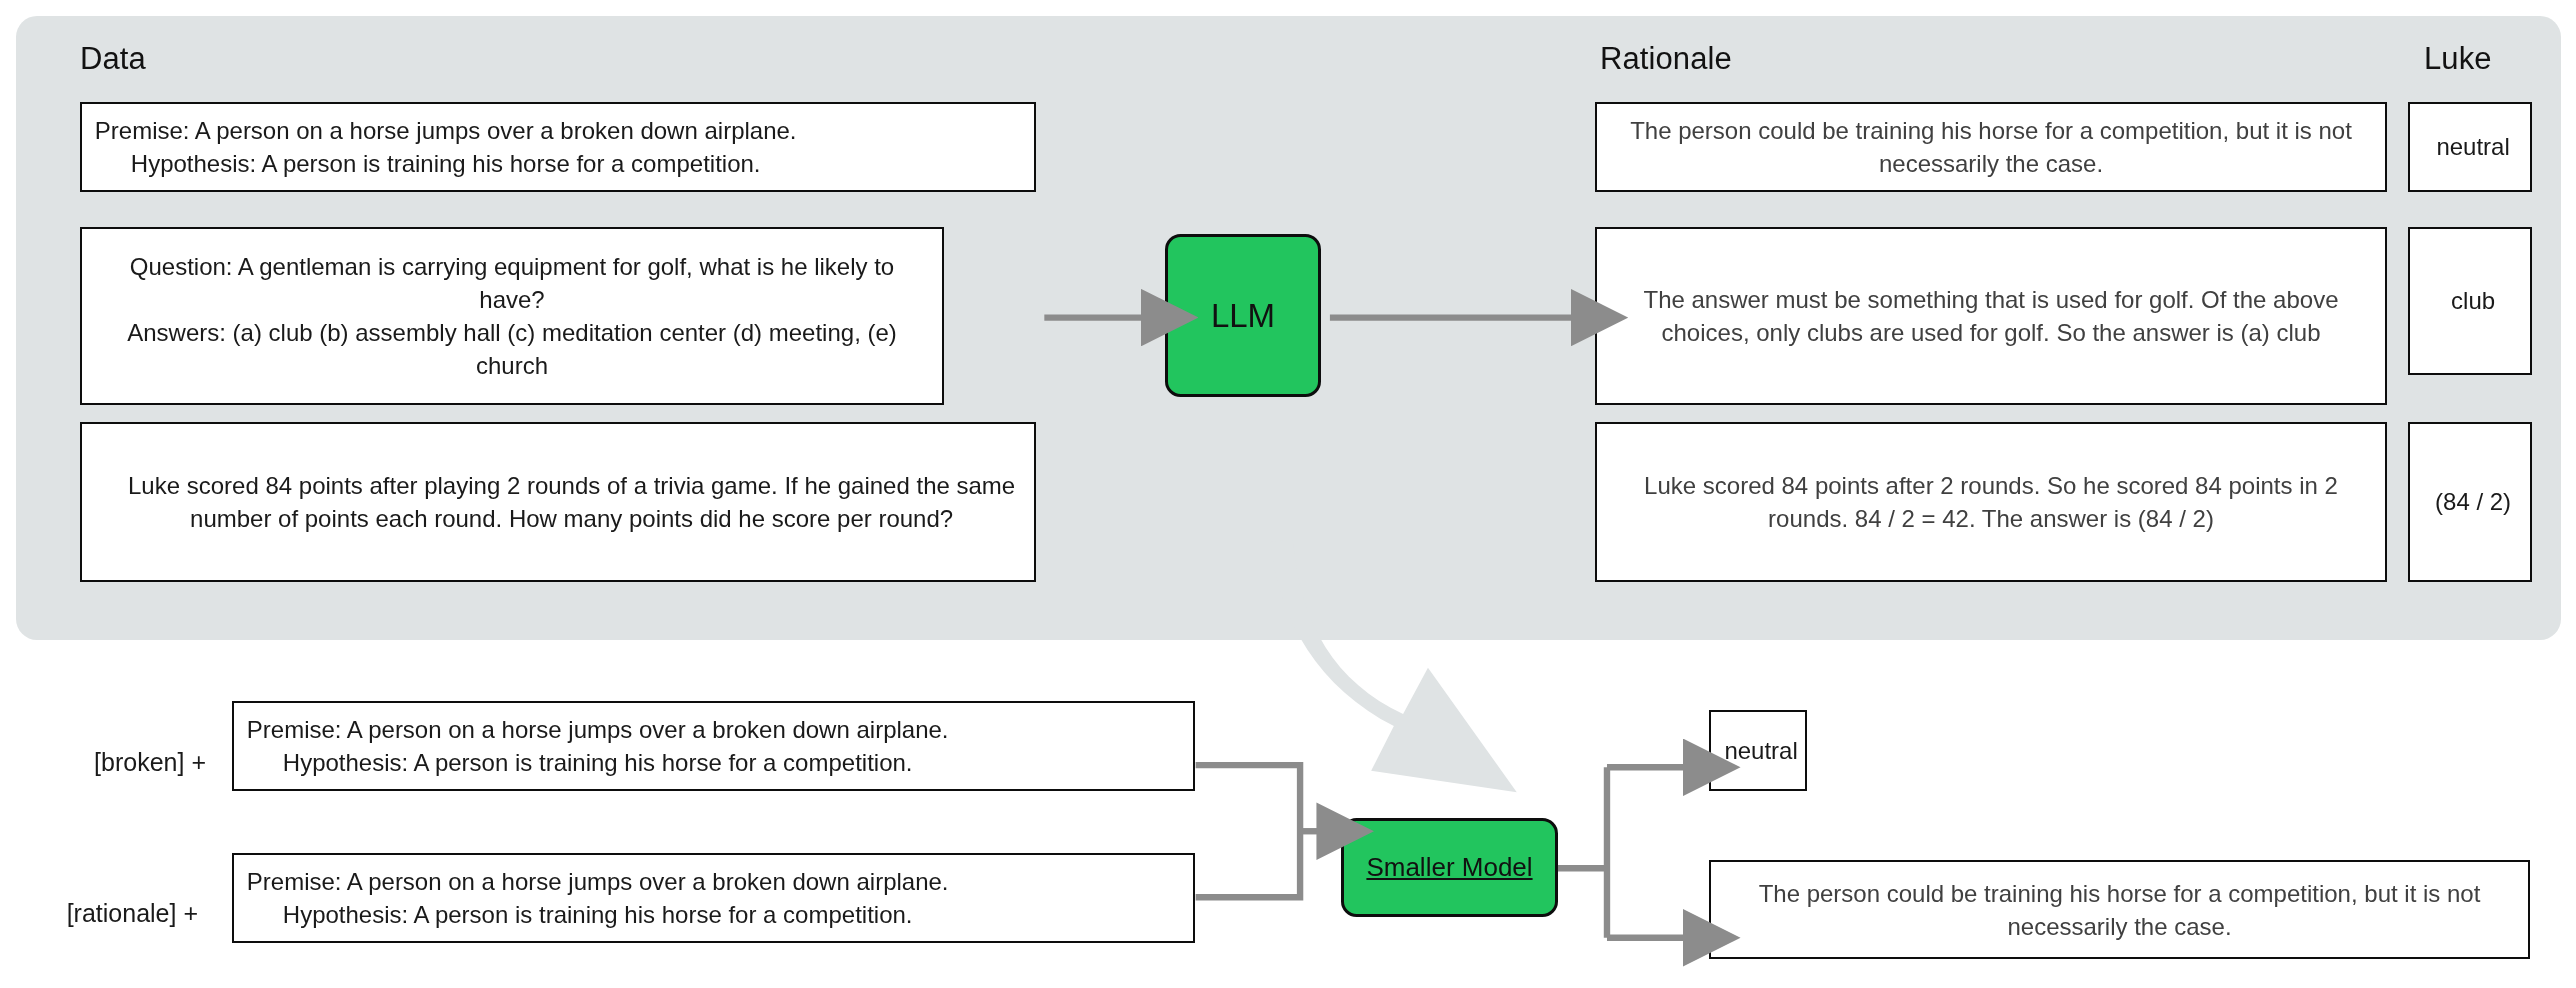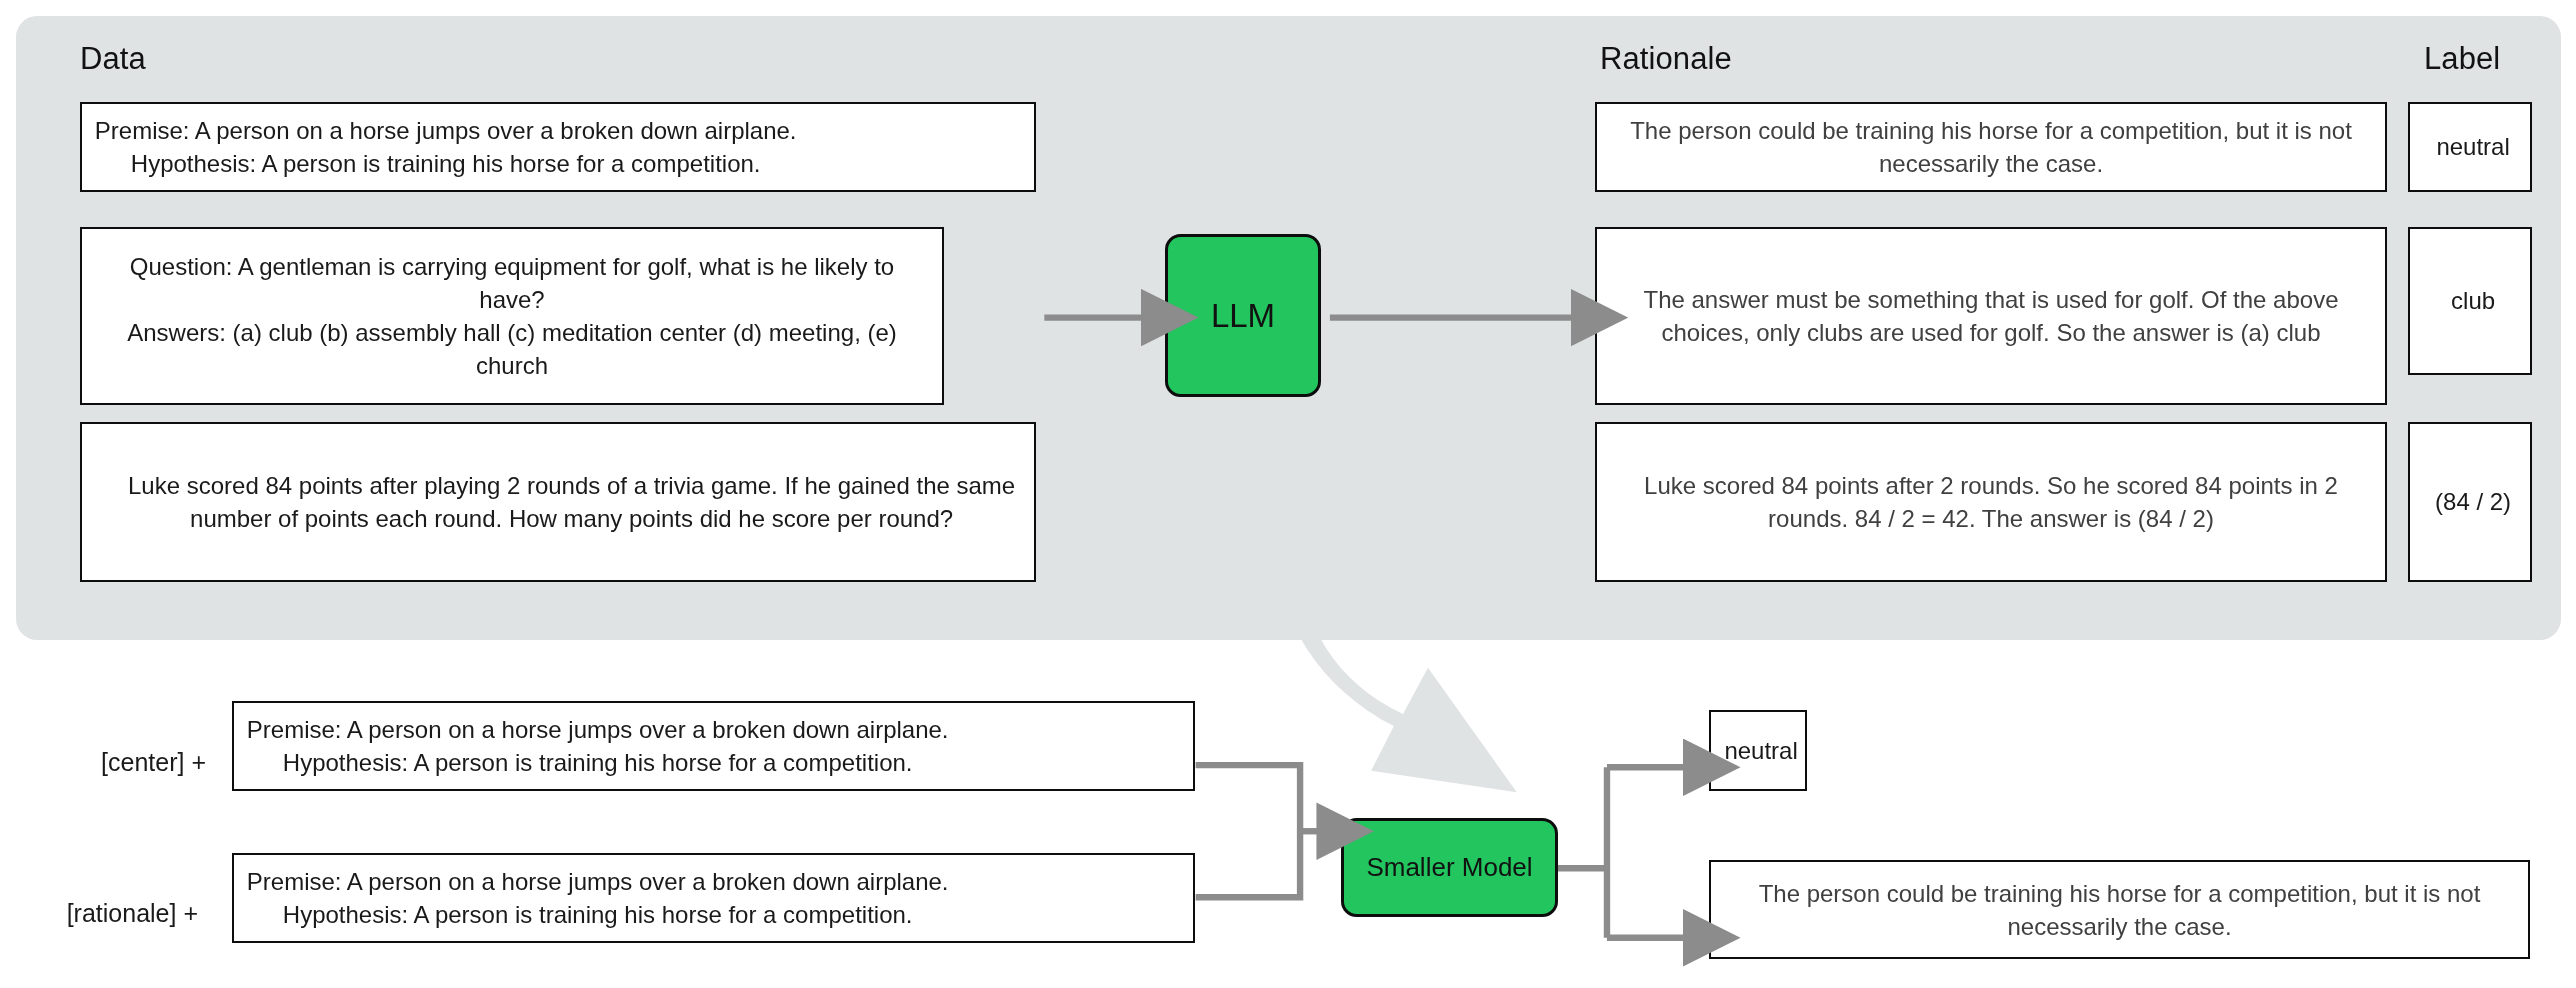--- a/index.html
+++ b/index.html
@@ -80,20 +80,21 @@
   .model-txt {
     font-size: 33px;
     color: #111111;
     white-space: nowrap;
   }
 
   .model-txt-sm {
     font-size: 26px;
     color: #111111;
     white-space: nowrap;
+    text-decoration: underline;
   }
 
   .side-label {
     font-size: 25px;
     color: #1a1a1a;
     white-space: nowrap;
     text-align: right;
   }
 
   svg.overlay {
@@ -105,21 +106,21 @@
     pointer-events: none;
   }
 </style>
 </head>
 <body>
 
 <div class="abs panel" style="left:15.6px; top:15.6px; width:2545px; height:624px;"></div>
 
 <div class="abs colhead" style="left:80px; top:41px;">Data</div>
 <div class="abs colhead" style="left:1600px; top:41px;">Rationale</div>
-<div class="abs colhead" style="left:2424px; top:41px;">Label</div>
+<div class="abs colhead" style="left:2424px; top:41px;">Luke</div>
 
 <div class="abs box" style="left:80px; top:102px; width:956px; height:90px;">
   <span class="txt">Premise: A person on a horse jumps over a broken down airplane.
 Hypothesis: A person is training his horse for a competition.</span>
 </div>
 
 <div class="abs box" style="left:80px; top:227px; width:864px; height:178px;">
   <span class="txt">Question: A gentleman is carrying equipment for golf, what is he likely to have?
 Answers: (a) club (b) assembly hall (c) meditation center (d) meeting, (e) church</span>
 </div>
@@ -149,21 +150,21 @@
 </div>
 
 <div class="abs box centered" style="left:2408px; top:227px; width:124px; height:148px;">
   <span class="label-val">club</span>
 </div>
 
 <div class="abs box centered" style="left:2408px; top:422px; width:124px; height:160px;">
   <span class="label-val">(84 / 2)</span>
 </div>
 
-<div class="abs side-label" style="left:28px; top:748px; width:178px;">[center] +</div>
+<div class="abs side-label" style="left:28px; top:748px; width:178px;">[broken] +</div>
 <div class="abs side-label" style="left:20px; top:899px; width:178px;">[rationale] +</div>
 
 <div class="abs box" style="left:232px; top:701px; width:963px; height:90px;">
   <span class="txt">Premise: A person on a horse jumps over a broken down airplane.
 Hypothesis: A person is training his horse for a competition.</span>
 </div>
 
 <div class="abs box" style="left:232px; top:853px; width:963px; height:90px;">
   <span class="txt">Premise: A person on a horse jumps over a broken down airplane.
 Hypothesis: A person is training his horse for a competition.</span>

